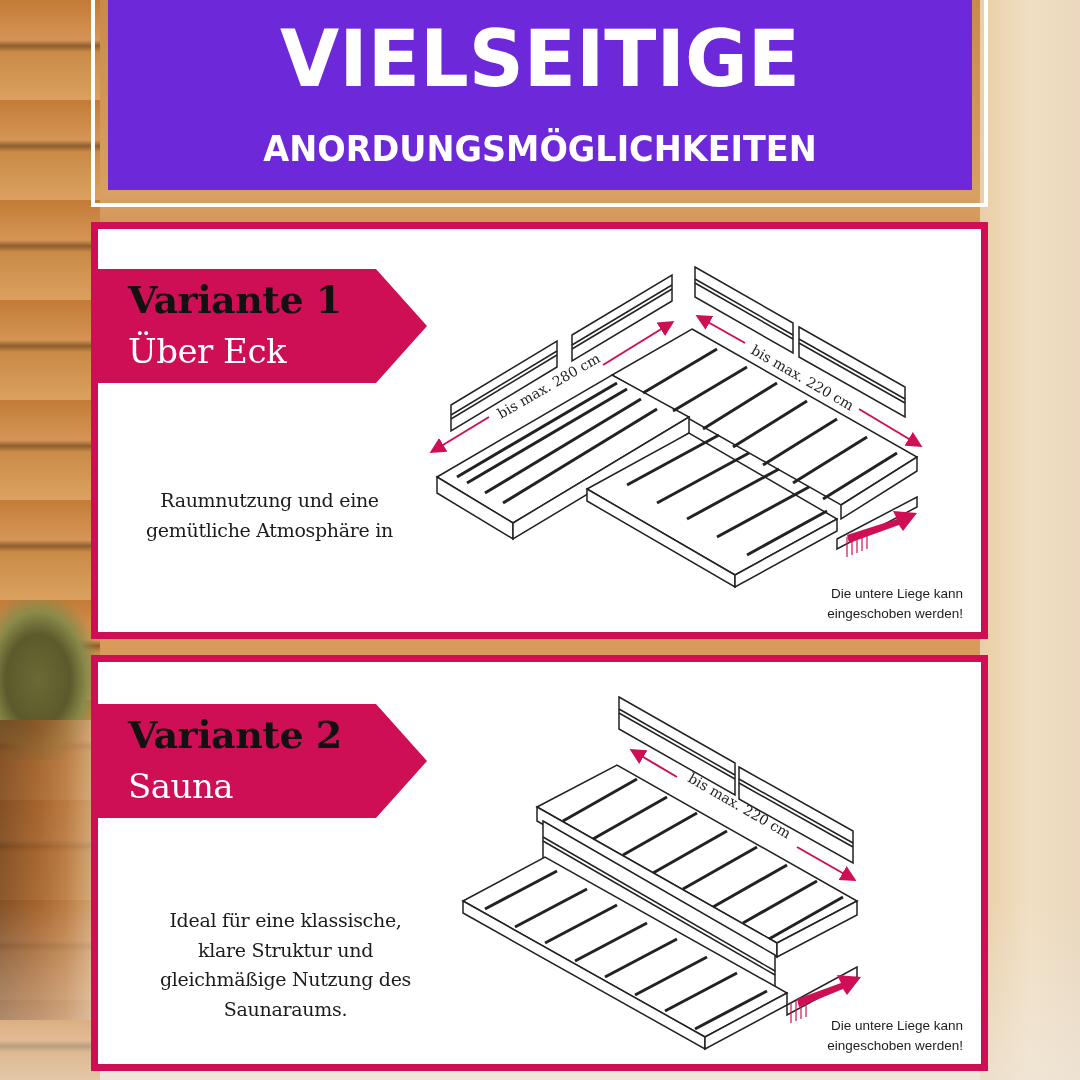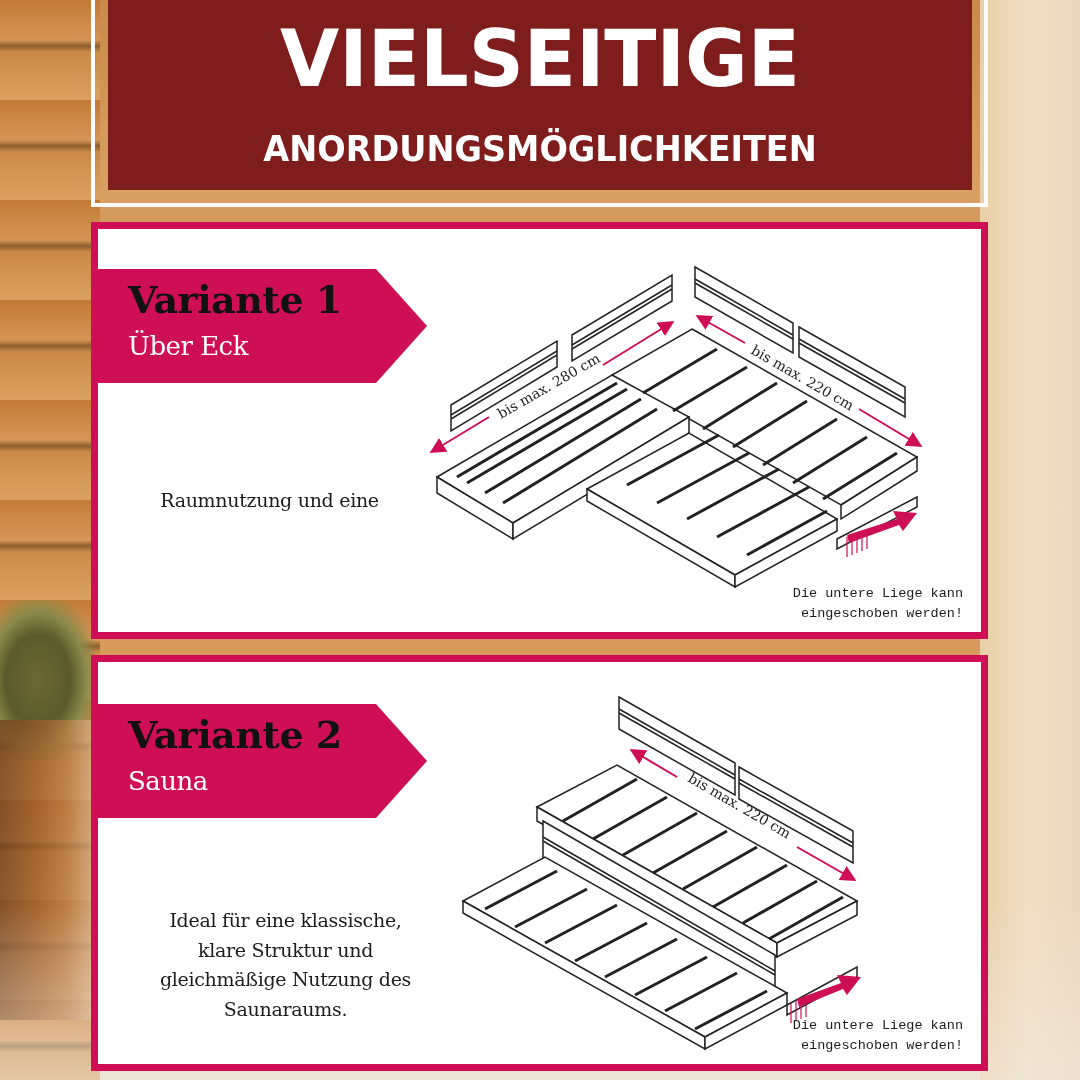--- a/index.html
+++ b/index.html
@@ -35,21 +35,21 @@
     background: linear-gradient(180deg, rgba(255,255,255,0) 0%, rgba(240,235,228,0.55) 100%);
   }
 
   
   .header-frame {
     position: absolute; left: 91px; top: -4px; width: 897px; height: 211px;
     border: 4px solid #ffffff;
   }
   .header {
     position: absolute; left: 108px; top: 0; width: 864px; height: 190px;
-    background: #7f1d1d;
+    background: #6d28d9;
     text-align: center; color: #ffffff;
   }
   .header-title {
     display: block;
     font-family: "DejaVu Sans", sans-serif;
     font-weight: bold;
     font-size: 78px;
     letter-spacing: 0px;
     line-height: 1;
     padding-top: 20px;
@@ -83,37 +83,37 @@
   .panel-2 .tag { top: 42px; }
   .tag-title {
     position: absolute; left: 37px; top: 8px;
     font-family: "DejaVu Serif", serif;
     font-weight: bold; font-size: 38px; color: #111111;
     letter-spacing: -0.5px;
   }
   .tag-sub {
     position: absolute; left: 37px; top: 62px;
     font-family: "DejaVu Serif", serif;
-    font-size: 26px; color: #ffffff;
+    font-size: 34px; color: #ffffff;
     letter-spacing: -0.5px;
   }
 
   .desc {
     position: absolute; left: 14px; width: 315px;
     text-align: center;
     font-family: "DejaVu Serif", serif;
     font-size: 19px; line-height: 29.5px; color: #1c1c1c;
     letter-spacing: -0.3px;
   }
   .panel-1 .desc { top: 257px; }
   .panel-2 .desc { top: 244px; left: 30px; }
 
   .note {
     position: absolute; right: 18px; text-align: right;
-    font-family: Liberation Mono, monospace;
+    font-family: Liberation Sans, sans-serif;
     font-size: 13.5px; line-height: 20px; color: #1c1c1c;
   }
   .panel-1 .note { top: 355px; }
   .panel-2 .note { top: 354px; }
 
   .illus { position: absolute; }
   .panel-1 .illus { left: 329px; top: 28px; width: 530px; height: 380px; }
   .panel-2 .illus { left: 359px; top: 25px; width: 520px; height: 385px; }
   .dim-label {
     font-family: "DejaVu Serif", serif; font-size: 14px; fill: #222;
@@ -134,20 +134,21 @@
   <span class="header-subtitle">ANORDUNGSMÖGLICHKEITEN</span>
 </div>
 
 <div class="panel panel-1">
   <div class="tag">
     <div class="tag-title">Variante 1</div>
     <div class="tag-sub">Über Eck</div>
   </div>
   <div class="desc">
     <div>Raumnutzung und eine</div>
+    <div>gemütliche Atmosphäre in</div>
   </div>
 
   <svg class="illus" viewBox="0 0 530 380">
     <defs>
       <marker id="ah1" markerWidth="8" markerHeight="8" refX="6" refY="4" orient="auto">
         <path d="M0,0 L8,4 L0,8 z" fill="#cf0f55"></path>
       </marker>
     </defs>
     <g fill="#fff" stroke="#222" stroke-width="1.5">
 

